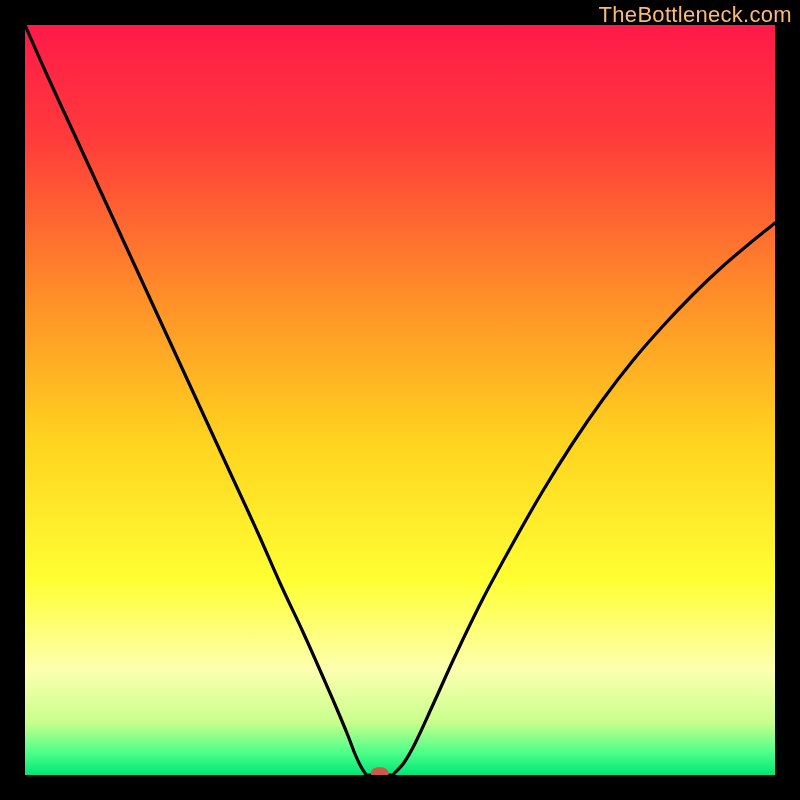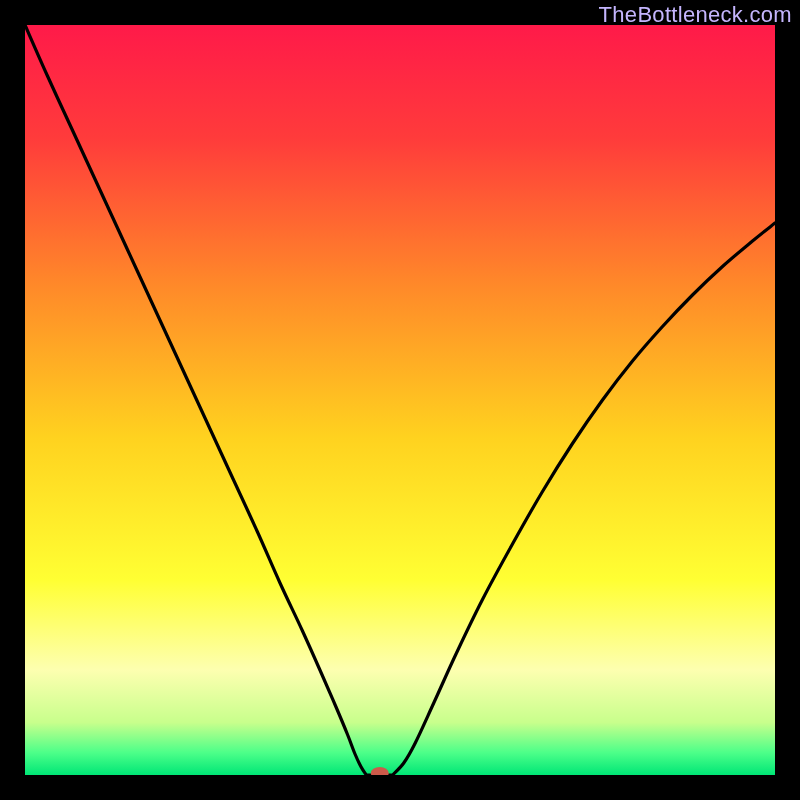--- a/index.html
+++ b/index.html
@@ -21,21 +21,21 @@
     position: absolute;
     left: 25px;
     top: 25px;
     width: 750px;
     height: 750px;
   }
   .watermark {
     position: absolute;
     top: 2px;
     right: 8px;
-    color: #c4b5fd;
+    color: #fdba74;
     font-size: 22px;
     letter-spacing: 0.3px;
     font-weight: 500;
   }
 </style>
 </head>
 <body>
 
 <div class="frame">
   <div class="watermark">TheBottleneck.com</div>

